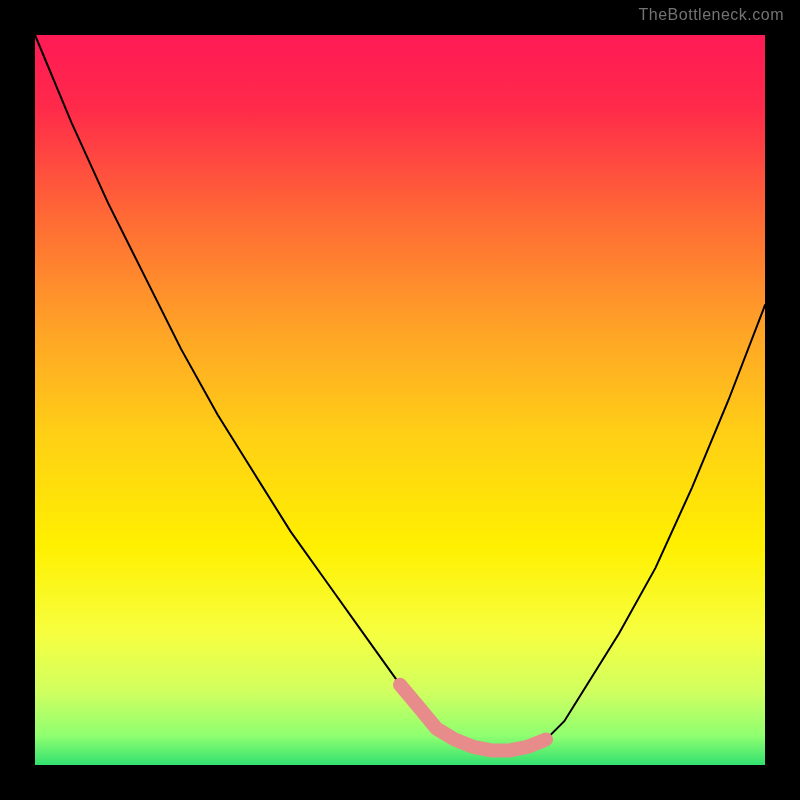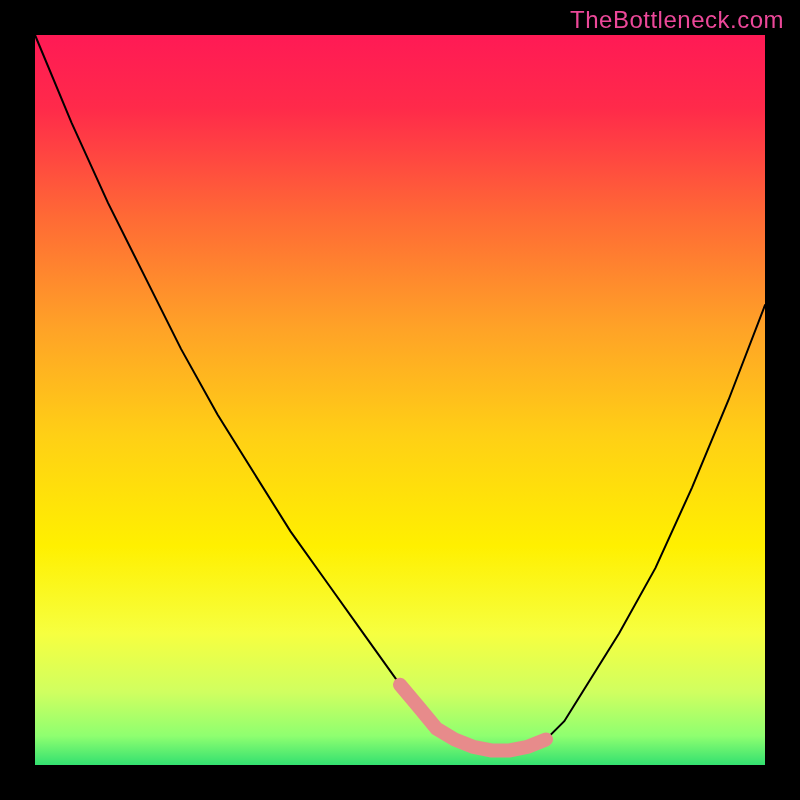--- a/index.html
+++ b/index.html
@@ -13,22 +13,22 @@
   }
   .stage {
     position: relative;
     width: 800px;
     height: 800px;
   }
   .watermark {
     position: absolute;
     top: 6px;
     right: 16px;
-    color: #ec4899;
-    font-size: 24px;
+    color: #737373;
+    font-size: 16px;
     font-weight: 400;
     letter-spacing: 0.5px;
     z-index: 10;
     user-select: none;
   }
   svg.plot {
     position: absolute;
     top: 0;
     left: 0;
   }

